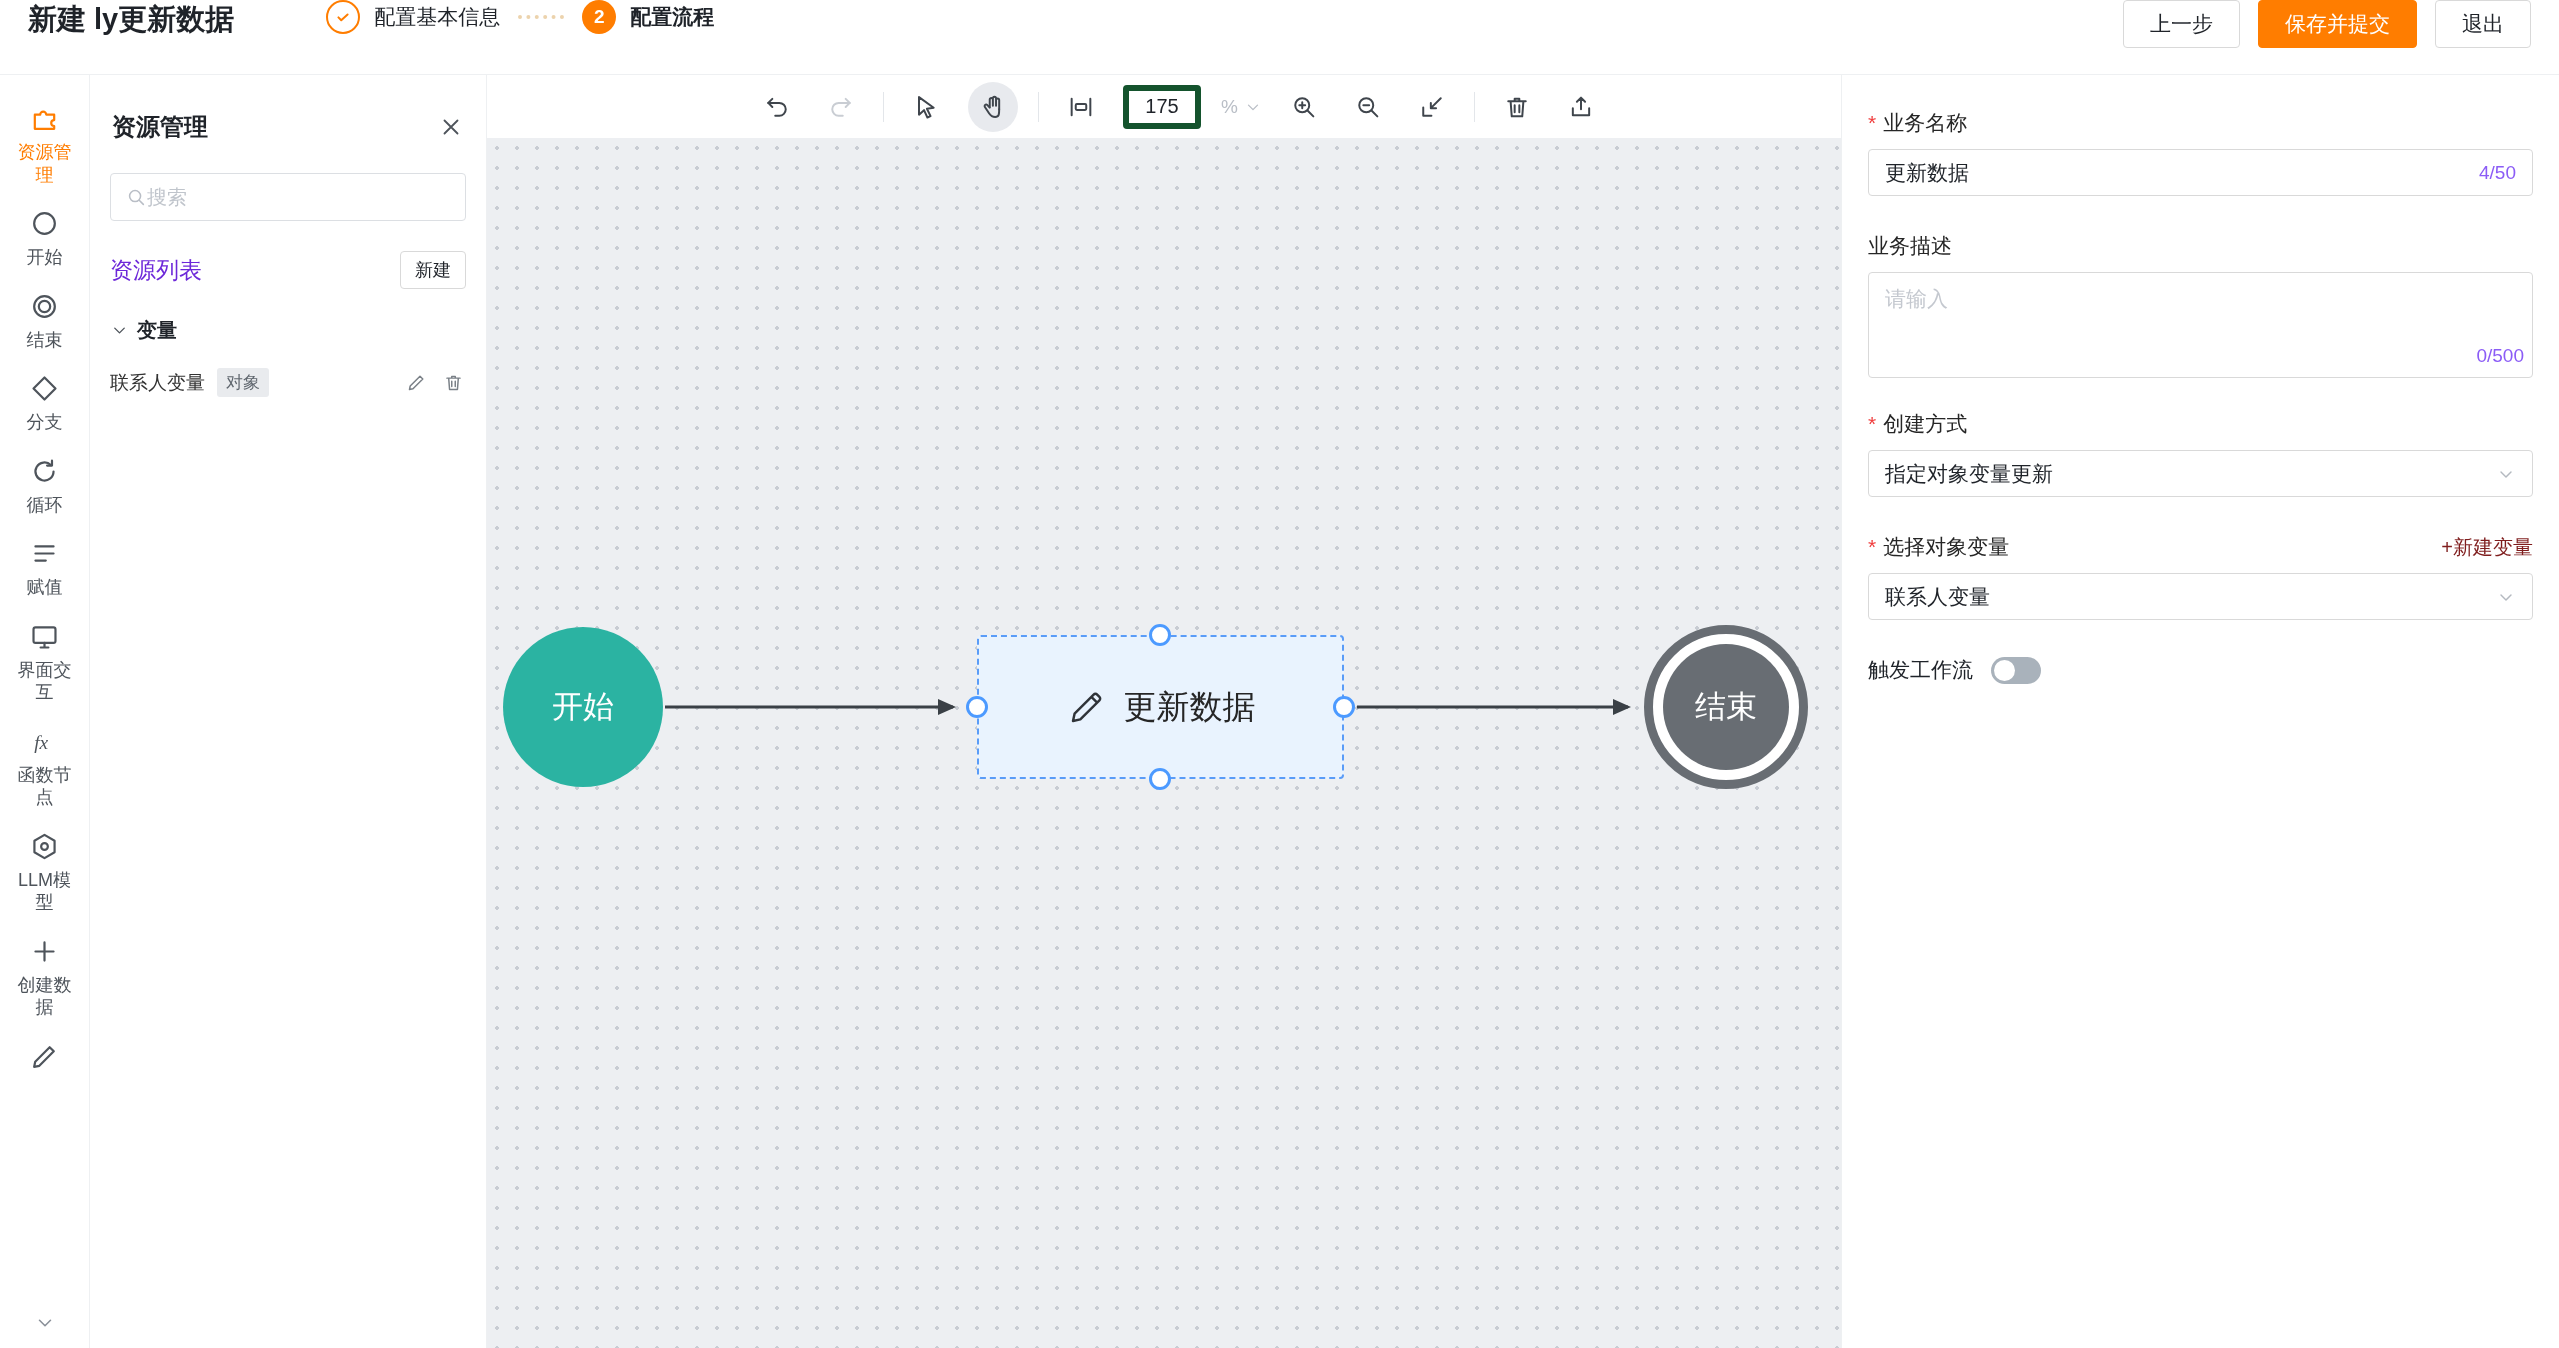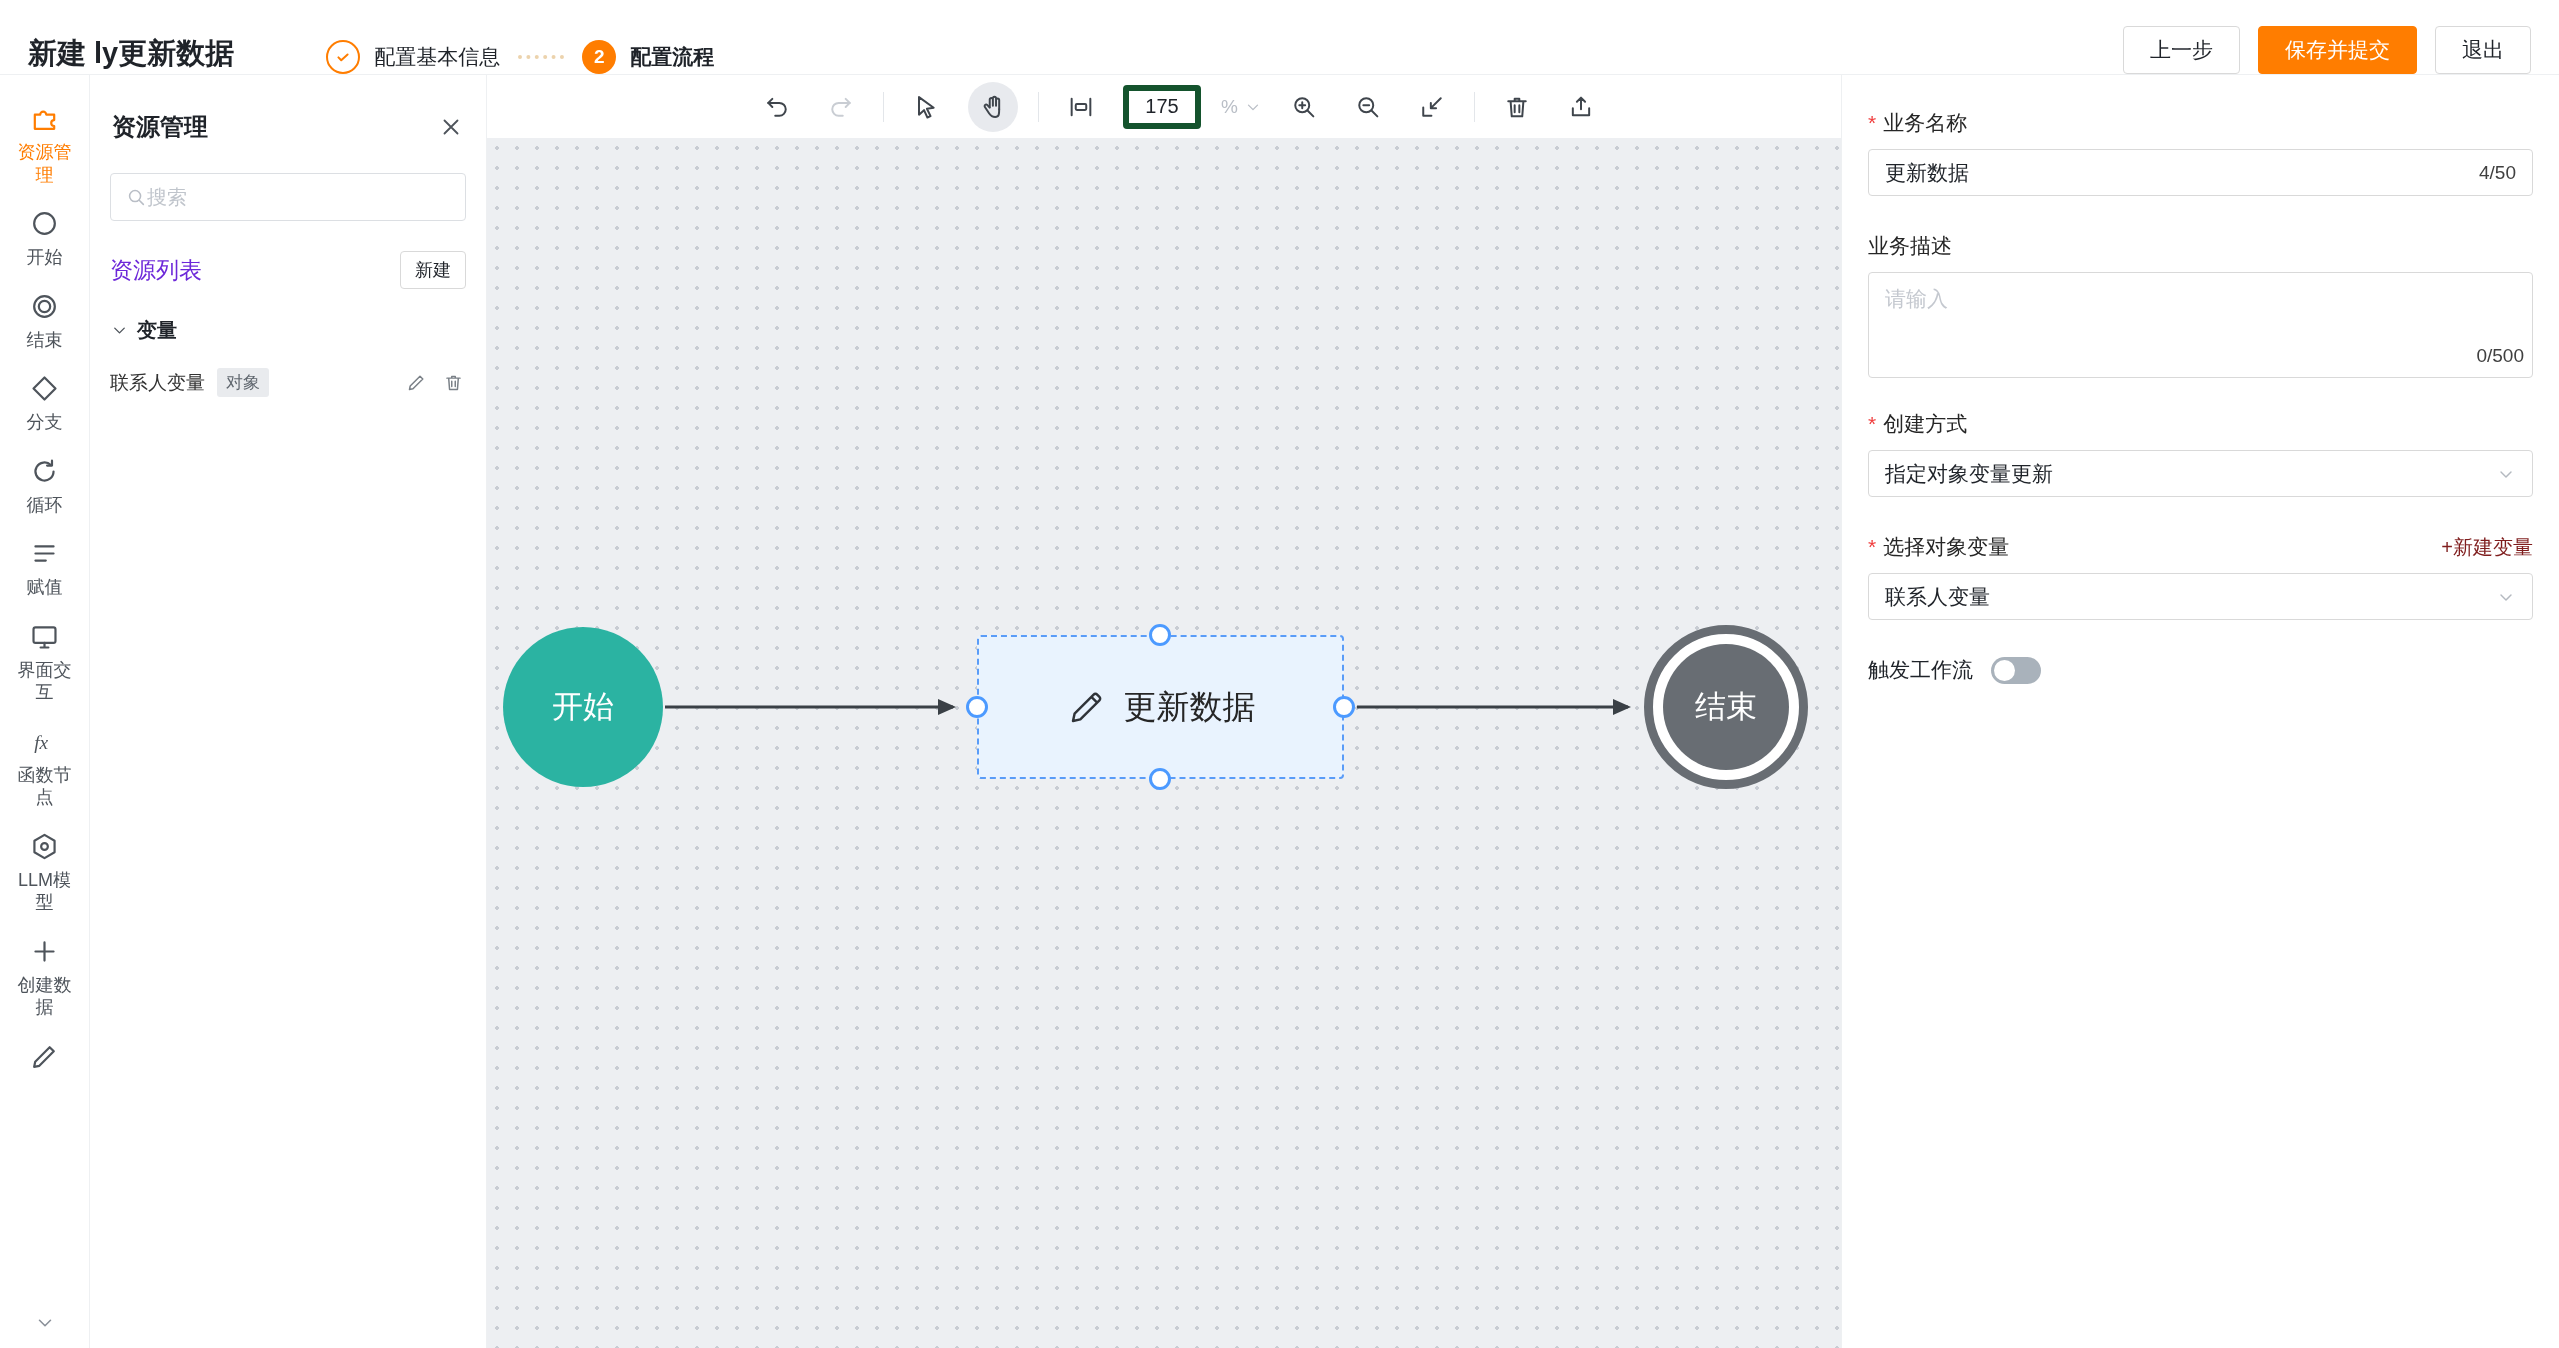--- a/index.html
+++ b/index.html
@@ -1,20 +1,20 @@
 <!DOCTYPE html>
 <html><head>
 <meta charset="utf-8">
 <style>
 *{box-sizing:border-box;margin:0;padding:0}
 html,body{width:2559px;height:1348px}
 body{font-family:"Liberation Sans","DejaVu Sans",sans-serif;color:#1f2329;background:#fff;overflow:hidden}
 .app{display:flex;flex-direction:column;width:100%;height:100%}
 
-.header{height:75px;flex:0 0 75px;display:flex;align-items:flex-end;padding:0 28px;border-bottom:1px solid #eef0f2;background:#fff}
+.header{height:75px;flex:0 0 75px;display:flex;align-items:flex-start;padding:0 28px;border-bottom:1px solid #eef0f2;background:#fff}
 .title{font-size:29px;font-weight:700;white-space:nowrap}
 .steps{display:flex;align-items:center;margin-left:92px;gap:14px}
 .step-ic{width:34px;height:34px;border-radius:50%;flex:0 0 auto}
 .step-done{border:2px solid #ff7d00;display:grid;place-items:center;background:#fff}
 .step-done svg{width:20px;height:20px}
 .step-num{background:#ff7d00;color:#fff;display:grid;place-items:center;font-size:19px;font-weight:700}
 .step-label{font-size:21px;color:#1f2329}
 .step-label.bold{font-weight:700}
 .step-dots{width:46px;border-top:4px dotted #ecd3ad;margin:0 4px}
 .header-actions{margin-left:auto;display:flex;gap:18px}
@@ -68,21 +68,21 @@
 .node-task svg{width:42px;height:42px;color:#2f3338}
 .node-end{position:absolute;left:1157px;top:487px;width:164px;height:164px;border-radius:50%;border:9px solid #686d73;background:#fff;display:grid;place-items:center;cursor:grab}
 .node-end-inner{width:126px;height:126px;border-radius:50%;background:#686d73;color:#fff;display:grid;place-items:center;font-size:31px}
 .handle{position:absolute;width:22px;height:22px;border-radius:50%;background:#fff;border:3px solid #4c9aff;cursor:crosshair}
 
 .inspector{flex:0 0 718px;border-left:1px solid #eef0f2;background:#fff;padding:34px 26px;overflow:hidden}
 .f-label{font-size:21px;color:#262626;margin-bottom:12px;display:flex;align-items:center}
 .req{color:#f03e3e;margin-right:7px}
 .input-box{height:47px;border:1px solid #d9d9d9;border-radius:4px;display:flex;align-items:center;padding:0 16px;margin-bottom:36px}
 .input-box input{flex:1;border:none;outline:none;font-size:21px;color:#1f2329;background:transparent;min-width:0;font-family:inherit}
-.counter{color:#404040;font-size:19px;white-space:nowrap}
+.counter{color:#8b5cf6;font-size:19px;white-space:nowrap}
 .ta-box{position:relative;height:106px;border:1px solid #d9d9d9;border-radius:4px;margin-bottom:32px;padding:12px 16px}
 .ta-box textarea{width:100%;height:56px;border:none;outline:none;resize:none;font-size:21px;font-family:inherit;background:transparent}
 .ta-box textarea::placeholder{color:#c4c8cf}
 .ta-counter{position:absolute;right:8px;bottom:10px}
 .mt-extra{margin-top:28px}
 .select-box{height:47px;border:1px solid #d9d9d9;border-radius:4px;display:flex;align-items:center;justify-content:space-between;padding:0 16px;font-size:21px;margin-bottom:36px;cursor:pointer}
 .select-box svg{width:20px;height:20px;color:#b4b9c0}
 .row-between{display:flex;align-items:center;justify-content:space-between;margin-bottom:12px}
 .link{color:#7f1d1d;font-size:20px;cursor:pointer;text-decoration:none}
 .toggle-row{display:flex;align-items:center;gap:18px;font-size:21px}

